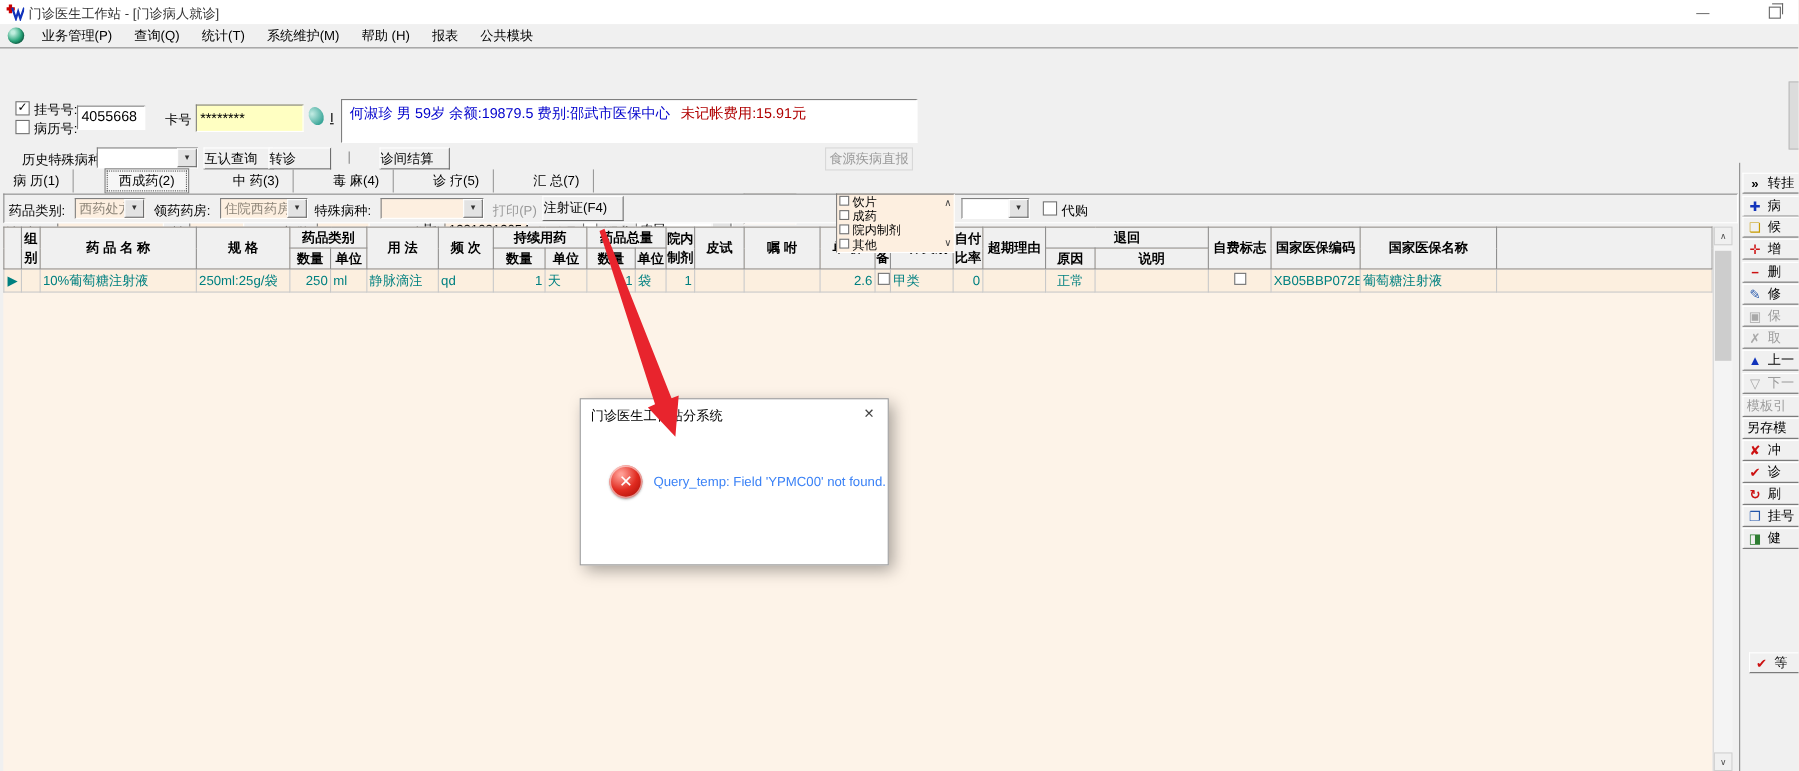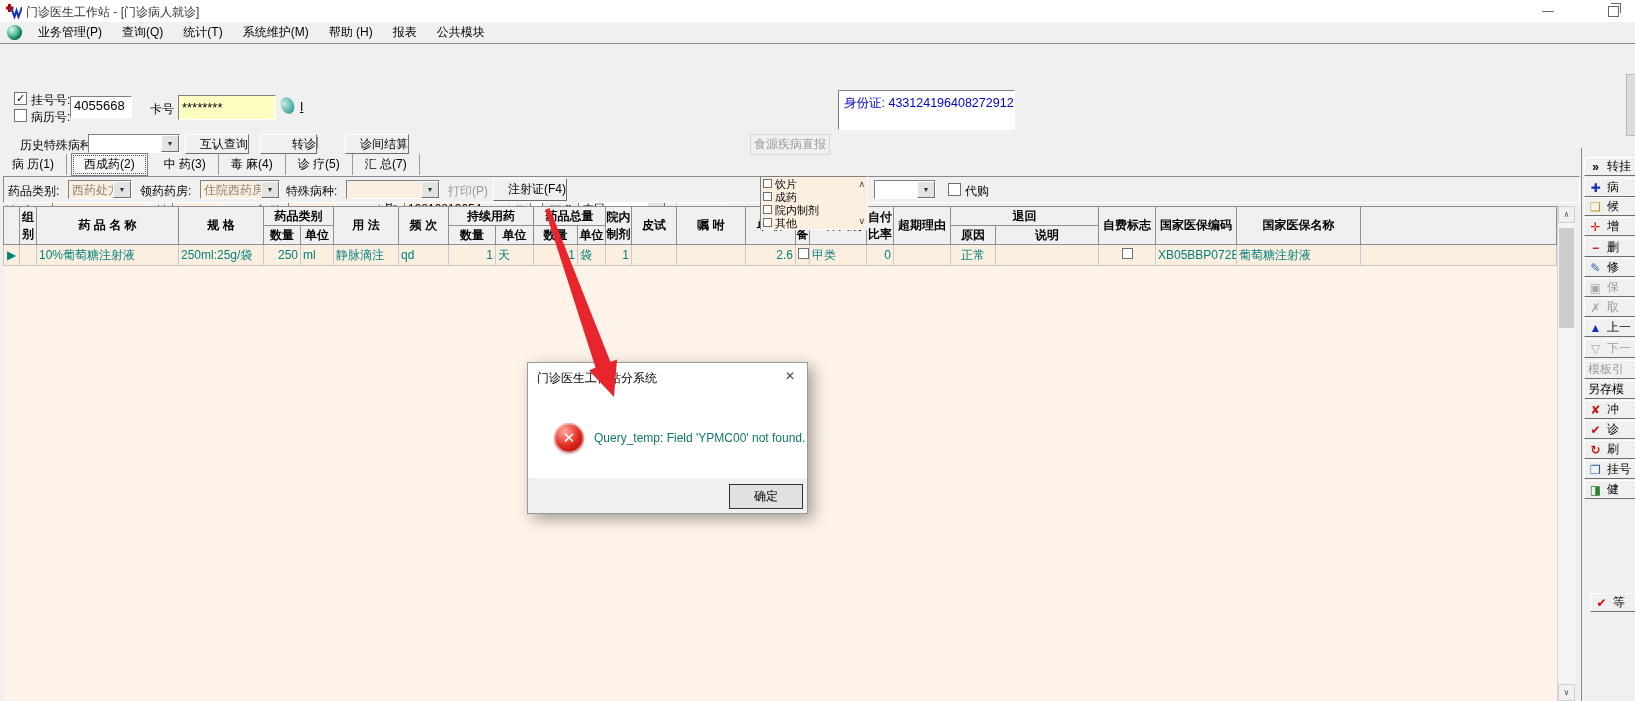--- a/index.html
+++ b/index.html
@@ -25,26 +25,26 @@
   .radio.on::after{content:"";position:absolute;left:2px;top:2px;width:5px;height:5px;border-radius:50%;background:#808080;}
   .field{background:#fdefe0;border:1px solid;border-color:#7f7f7f #fff #fff #7f7f7f;padding:1px 3px;box-sizing:border-box;}
   .wfield{background:#fff;border:1px solid;border-color:#7f7f7f #fff #fff #7f7f7f;padding:1px 3px;box-sizing:border-box;}
   .combo{display:flex;box-sizing:border-box;border:1px solid;border-color:#7f7f7f #fff #fff #7f7f7f;}
   .combo .txt{flex:1;padding:1px 3px;overflow:hidden;white-space:nowrap;}
   .combo .btn{width:16px;background:#e3e3e3;border:1px solid;border-color:#fff #6e6e6e #6e6e6e #fff;display:flex;align-items:center;justify-content:center;font-size:7px;color:#333;}
   .lbl{white-space:nowrap;}
   .blue{color:#0000cc;}
   .red{color:#b00000;}
   
-  .tabrow{left:0;top:154px;width:1580px;height:21px;display:flex;align-items:center;}
+  .tabrow{left:0;top:154px;width:1580px;height:21px;display:flex;align-items:center;gap:24px;}
   .tab{padding:2px 12px;border-right:1px solid #9a9a9a;white-space:nowrap;}
   .tab.active{border:1px solid #808080;outline:1px dotted #555;outline-offset:-3px;background:#f6f6f6;margin:0 4px;}
   
   .toolbar{left:3px;top:176px;width:1577px;height:27px;background:#f0f0f0;border:1px solid;border-color:#8a8a8a #fff #fff #8a8a8a;box-sizing:border-box;}
-  .btn{border:1px solid;border-color:#fff #6e6e6e #6e6e6e #fff;background:#f0f0f0;text-align:right;white-space:nowrap;}
+  .btn{border:1px solid;border-color:#fff #6e6e6e #6e6e6e #fff;background:#f0f0f0;text-align:left;white-space:nowrap;}
   
   .grid-area{left:3px;top:206px;width:1554px;height:495px;background:#fdf3e8;}
   table.grid{border-collapse:collapse;table-layout:fixed;width:1553px;}
   table.grid th{border:1px solid #8f8f8f;background:#f0f0f0;font-weight:bold;font-size:12px;padding:0;height:18px;overflow:hidden;}
   table.grid td{border:1px solid #c9c9c9;background:#fcefdf;color:#008080;font-size:12px;padding:0 2px;height:20px;overflow:hidden;white-space:nowrap;}
   table.grid td.num{text-align:right;}
   table.grid td.ctr{text-align:center;}
   td.ind{background:#f0f0f0;border:1px solid #8f8f8f;color:#000;text-align:center;font-size:9px;}
   th.fillh{border:none;background:#f0f0f0;}
   td.fillc{border-left:none;border-right:none;background:#fcefdf;}
@@ -60,21 +60,21 @@
   .sbtn.dis{color:#9c9c9c;}
   .sbtn.dis .ic{color:#a8a8a8 !important;}
   
   .dialog{left:527px;top:362px;width:279px;height:150px;background:#fff;border:1px solid #9a9a9a;box-shadow:5px 5px 14px rgba(0,0,0,.35);z-index:50;}
   .dlg-title{left:9px;top:7px;font-size:12px;color:#000;}
   .dlg-close{right:0;top:0;width:34px;height:26px;display:flex;align-items:center;justify-content:center;color:#444;font-size:12px;}
   .err-icon{left:26px;top:60px;width:30px;height:30px;border-radius:50%;
             background:radial-gradient(circle at 35% 28%,#ff9d94 5%,#e02b20 50%,#9c0500);
             box-shadow:inset 0 0 0 1.5px rgba(255,255,255,.55),0 1px 2px rgba(0,0,0,.3);
             display:flex;align-items:center;justify-content:center;color:#fff;font-weight:bold;font-size:15px;}
-  .dlg-msg{left:66px;top:68px;font-size:12px;color:#0f766e;}
+  .dlg-msg{left:66px;top:68px;font-size:12px;color:#3b82f6;}
   .dlg-footer{left:0;top:115px;width:279px;height:35px;background:#f0f0f0;}
   .dlg-ok{left:201px;top:6px;width:72px;height:23px;background:#e1e1e1;border:1px solid #333;display:flex;align-items:center;justify-content:center;}
   .arrow-svg{left:0;top:0;z-index:60;pointer-events:none;}
   .sep{color:#8a8a8a;}
   .twoline{line-height:12px;font-size:12px;text-align:center;}
   .small{font-size:11px;}
 </style>
 </head>
 <body>
 
@@ -108,22 +108,25 @@
       <span class="mk">✓</span>
     </span>
   <span class="abs lbl" style="left:31px;top:48px">挂号号:</span>
   <span class="abs cb" style="left:14px;top:65px"></span>
   <span class="abs lbl" style="left:31px;top:65px">病历号:</span>
   <span class="abs wfield" style="left:70px;top:52px;width:62px;height:22px;font-size:13px">4055668</span>
   <span class="abs lbl" style="left:150px;top:57px">卡号</span>
   <span class="abs sunken" style="left:178px;top:51px;width:98px;height:25px;background:#ffffc2;padding:4px 3px 0;box-sizing:border-box;font-size:13px">********</span>
   <span class="abs" style="left:281px;top:53px;width:13px;height:17px;border-radius:50%;transform:rotate(-25deg);background:radial-gradient(circle at 30% 30%,#c4ece4,#0e8f80);"></span>
   <span class="abs" style="left:300px;top:56px;text-decoration:underline">I</span>
-  <div class="abs sunken" style="left:838px;top:46px;width:175px;height:38px;background:#fff;">
-    <span class="abs blue" style="left:5px;top:4px;font-size:12.5px;white-space:nowrap">身份证: 433124196408272912</span>
+  <div class="abs sunken" style="left:310px;top:46px;width:522px;height:38px;background:#fff;">
+    <span class="abs blue" style="left:7px;top:3px;font-size:13px;white-space:nowrap">
+      <span>何淑珍 男 59岁 余额:19879.5 费别:邵武市医保中心</span>
+      <span class="red" style="margin-left:6px">未记帐费用:15.91元</span>
+    </span>
   </div>
   <span class="abs" style="left:1626px;top:30px;width:9px;height:60px;background:#dcdcdc;border:1px solid #bbb"></span>
 </div>
 
 <div class="abs" style="left:0;top:88px;width:1635px;height:46px">
   <span class="abs lbl" style="left:5px;top:93px">地址:</span>
   <span class="abs field" style="left:40px;top:90px;width:130px;height:19px">澳门枞阳县</span>
   <span class="abs" style="left:180px;top:91px"><span class="radio on"></span></span>
   <span class="abs lbl flat-gray" style="left:196px;top:92px;text-decoration:underline">区域内</span>
   <span class="abs" style="left:238px;top:91px"><span class="radio"></span></span>
@@ -176,21 +179,21 @@
   <span class="abs lbl flat-gray" style="left:750px;top:46px;border:1px solid #d8d8d8;padding:1px 3px;z-index:4">食源疾病直报</span>
 </div>
 
 <div class="abs" style="left:0;top:134px;width:1580px;height:20px">
   <span class="abs lbl" style="left:20px;top:3px">历史特殊病种</span>
   <div class="abs combo" style="left:88px;top:0;width:92px;height:19px;background:#fff">
     <span class="txt"></span>
     <span class="btn">▼</span>
   </div>
   <span class="abs btn" style="left:185px;top:0;width:62px;height:18px;line-height:18px">互认查询</span>
-  <span class="abs btn" style="left:260px;top:0;width:55px;height:18px;line-height:18px">转诊</span>
+  <span class="abs btn" style="left:244px;top:0;width:55px;height:18px;line-height:18px">转诊</span>
   <span class="abs sep" style="left:316px;top:1px">|</span>
   <span class="abs btn" style="left:345px;top:0;width:62px;height:18px;line-height:18px">诊间结算</span>
 </div>
 
 <div class="abs tabrow">
   <span class="tab">病 历(1)</span>
   <span class="tab active">西成药(2)</span>
   <span class="tab">中 药(3)</span>
   <span class="tab">毒 麻(4)</span>
   <span class="tab">诊 疗(5)</span>
@@ -400,20 +403,17 @@
     <span>等</span>
   </div>
 
 <div class="abs dialog">
   <span class="abs dlg-title">门诊医生工作站分系统</span>
   <span class="abs dlg-close">✕</span>
   <span class="abs err-icon">
       <span>✕</span>
     </span>
   <span class="abs dlg-msg">Query_temp: Field 'YPMC00' not found.</span>
-  <div class="abs dlg-footer">
-    <span class="abs dlg-ok">确定</span>
-  </div>
 </div>
 
 <svg class="abs arrow-svg" width="1635" height="701" viewBox="0 0 1635 701">
   <polygon points="549.5,208 610.5,362 617,359.5 614,397 589,370.5 595.5,367.5 545,210" fill="#e8242d"></polygon>
 </svg>
 
 </body></html>

